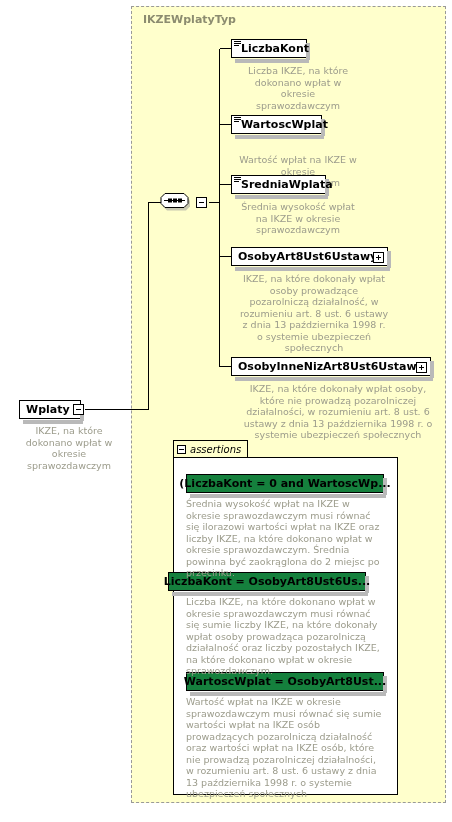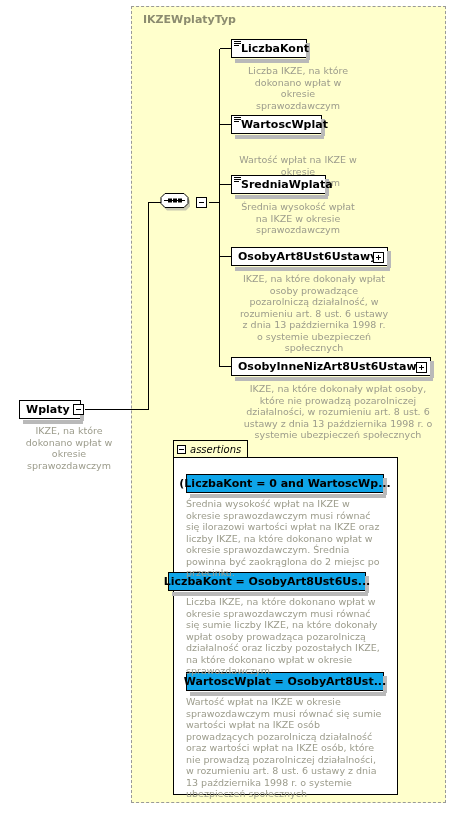--- a/index.html
+++ b/index.html
@@ -205,21 +205,21 @@
     font-size: 10px;
     font-style: italic;
     color: #000;
     white-space: nowrap;
   }
 
   
   .assert-node {
     position: absolute;
     box-sizing: border-box;
-    background: #0ea5e9;
+    background: #15803d;
     border: 1px solid #000000;
     height: 19px;
     display: flex;
     align-items: center;
     justify-content: center;
     z-index: 5;
   }
   .assert-node::after {
     content: "";
     position: absolute;

